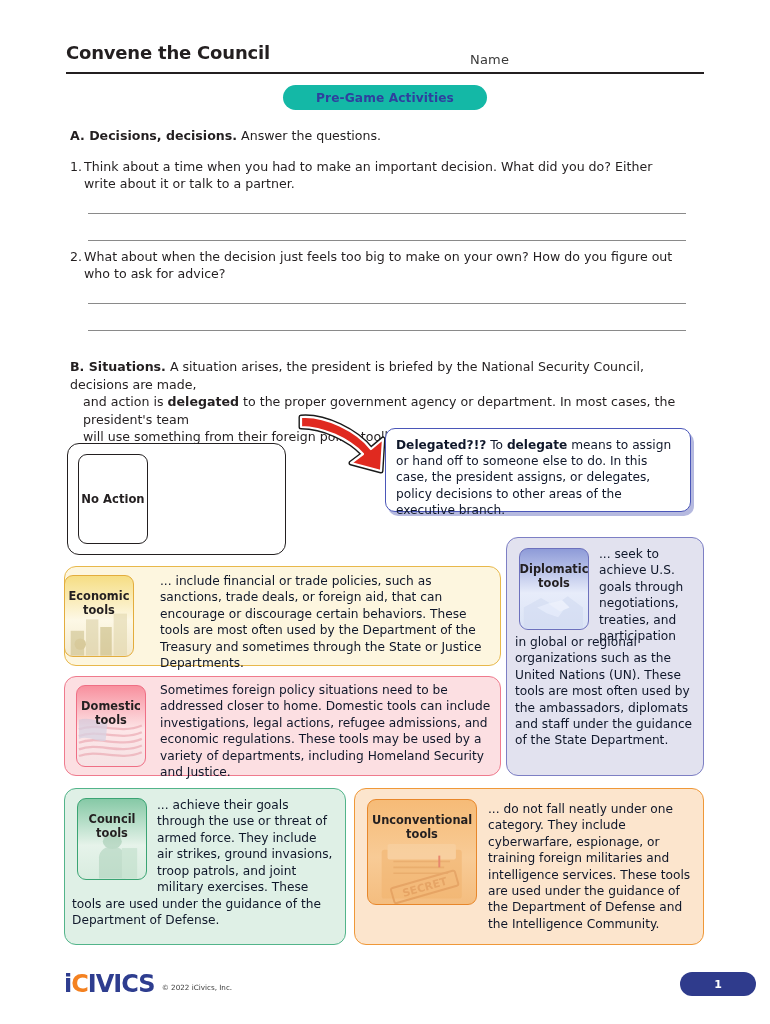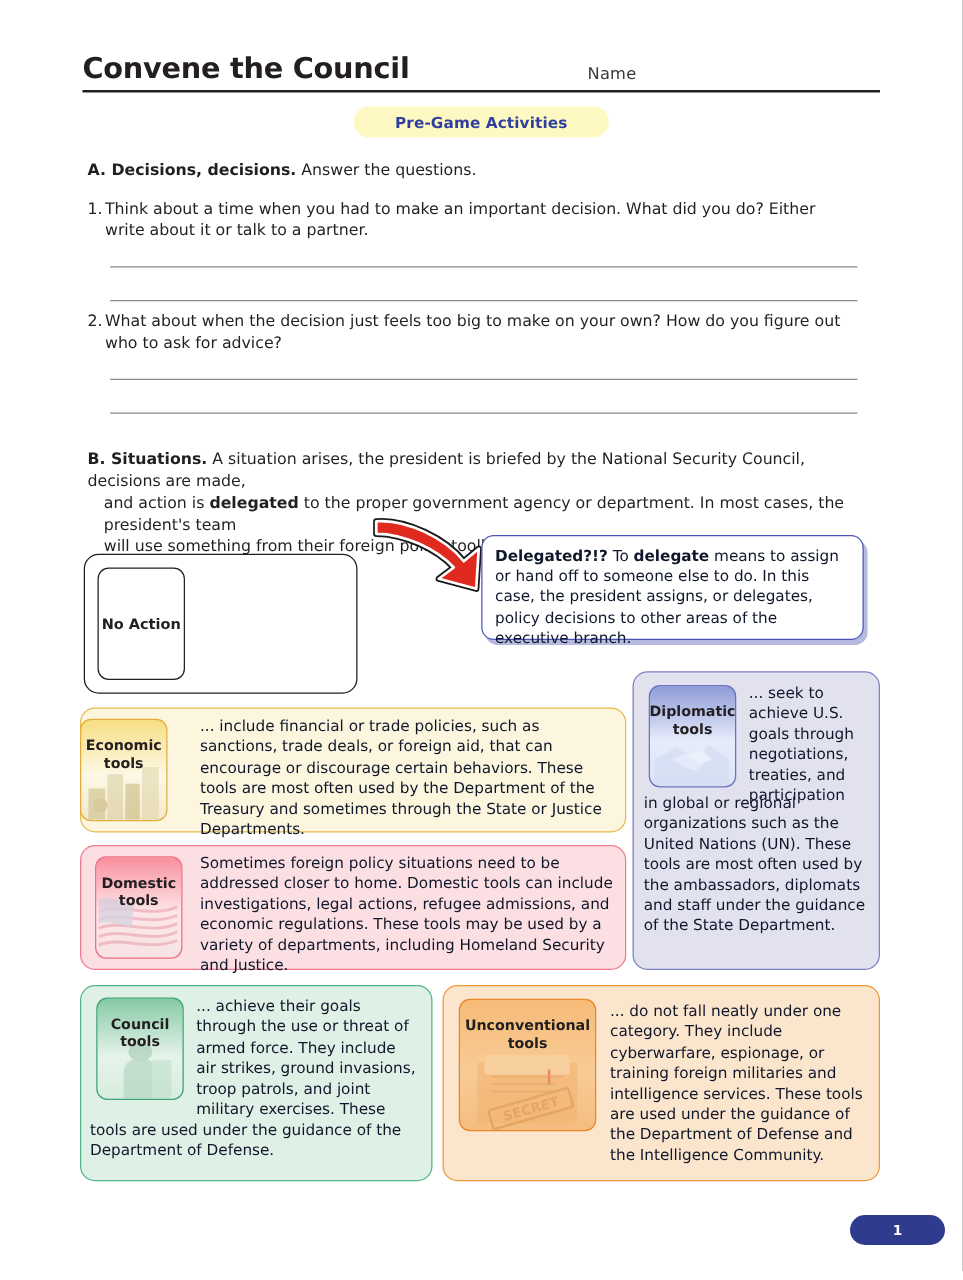--- a/index.html
+++ b/index.html
@@ -23,21 +23,21 @@
     left: 66px;
     top: 44px;
     width: 638px;
     height: 28px;
     border-bottom: 2px solid #231f20;
   }
   .doc-title {
     position: absolute;
     left: 0;
     top: -2px;
-    font-size: 23px;
+    font-size: 18px;
     font-weight: bold;
     letter-spacing: -0.2px;
     color: #231f20;
     white-space: nowrap;
   }
   .name-label {
     position: absolute;
     left: 404px;
     top: 8px;
     font-size: 13px;
@@ -46,21 +46,21 @@
   }
 
   
   .section-pill {
     position: absolute;
     left: 283px;
     top: 85px;
     width: 204px;
     height: 25px;
     border-radius: 13px;
-    background: #fef9c3;
+    background: #14b8a6;
     color: #2f3f9e;
     font-size: 12.2px;
     font-weight: bold;
     letter-spacing: .1px;
     display: flex;
     align-items: center;
     justify-content: center;
   }
 
   
@@ -429,16 +429,20 @@
         <text x="58" y="52" text-anchor="middle" font-family="DejaVu Sans, sans-serif" font-size="11" font-weight="bold" fill="#d98c4a">SECRET</text>
       </g>
     </svg>
     <div class="cap">
       <span>Unconventional</span><br>
       <span>tools</span>
     </div>
   </div>
   <div class="body-text" id="unconventional-text">... do not fall neatly under one category. They include cyberwarfare, espionage, or training foreign militaries and intelligence services. These tools are used under the guidance of the Department of Defense and the Intelligence Community.</div>
 
+  <div class="logo">
+    <div class="wordmark"><span>i</span><span class="star-c">C</span><span>IVICS</span></div>
+    <div class="copyright">© 2022 iCivics, Inc.</div>
+  </div>
 
   <div class="page-number">1</div>
 
 </div>
 
 </body></html>

